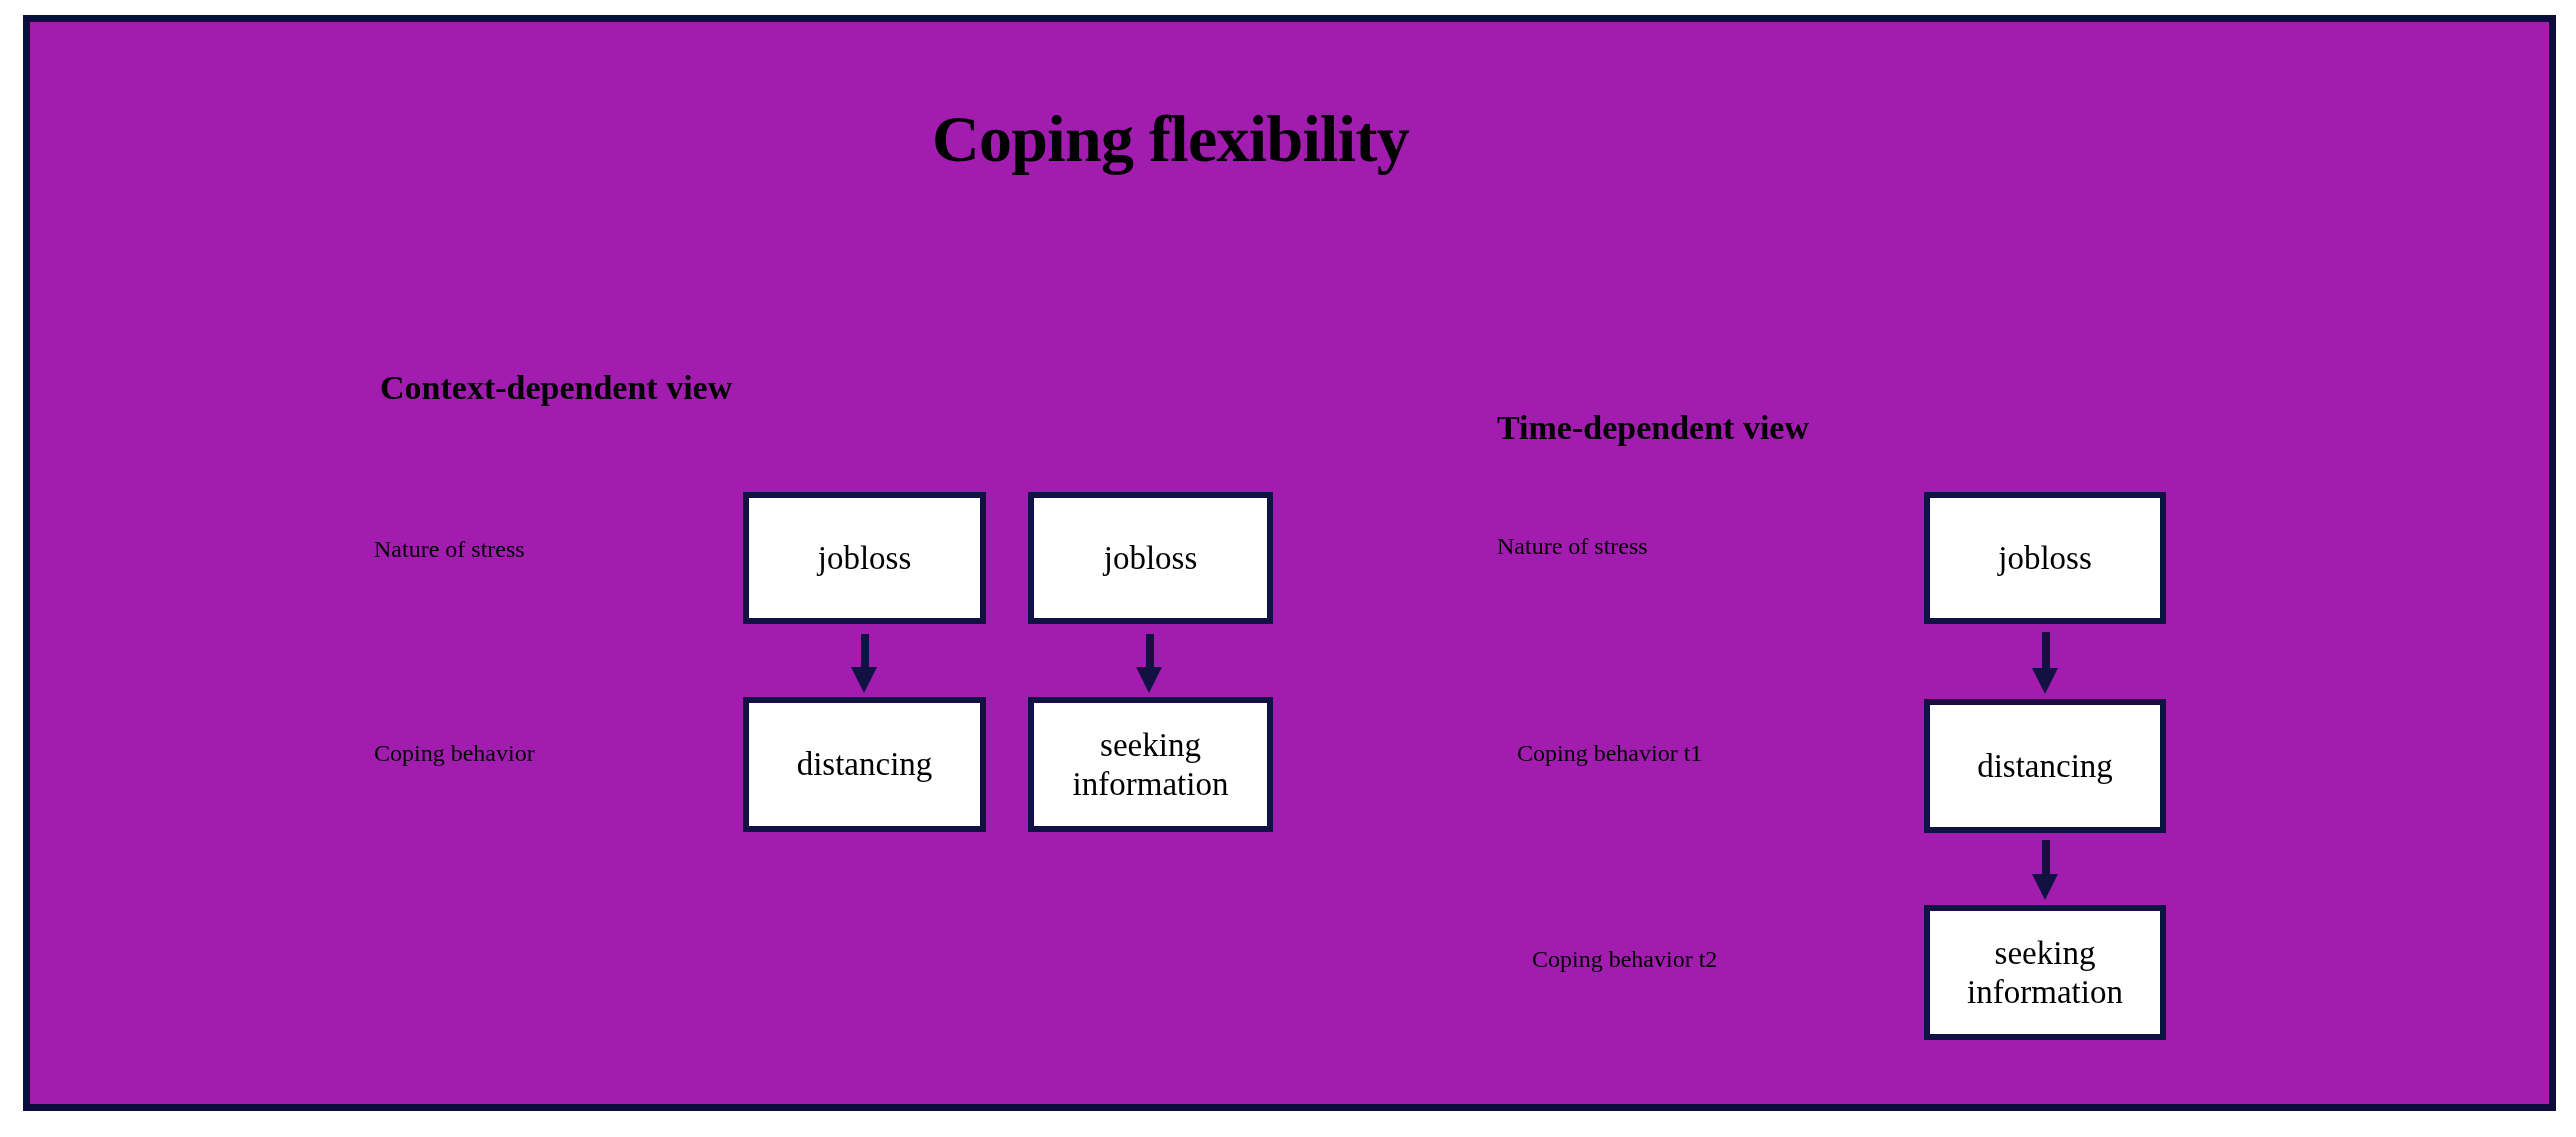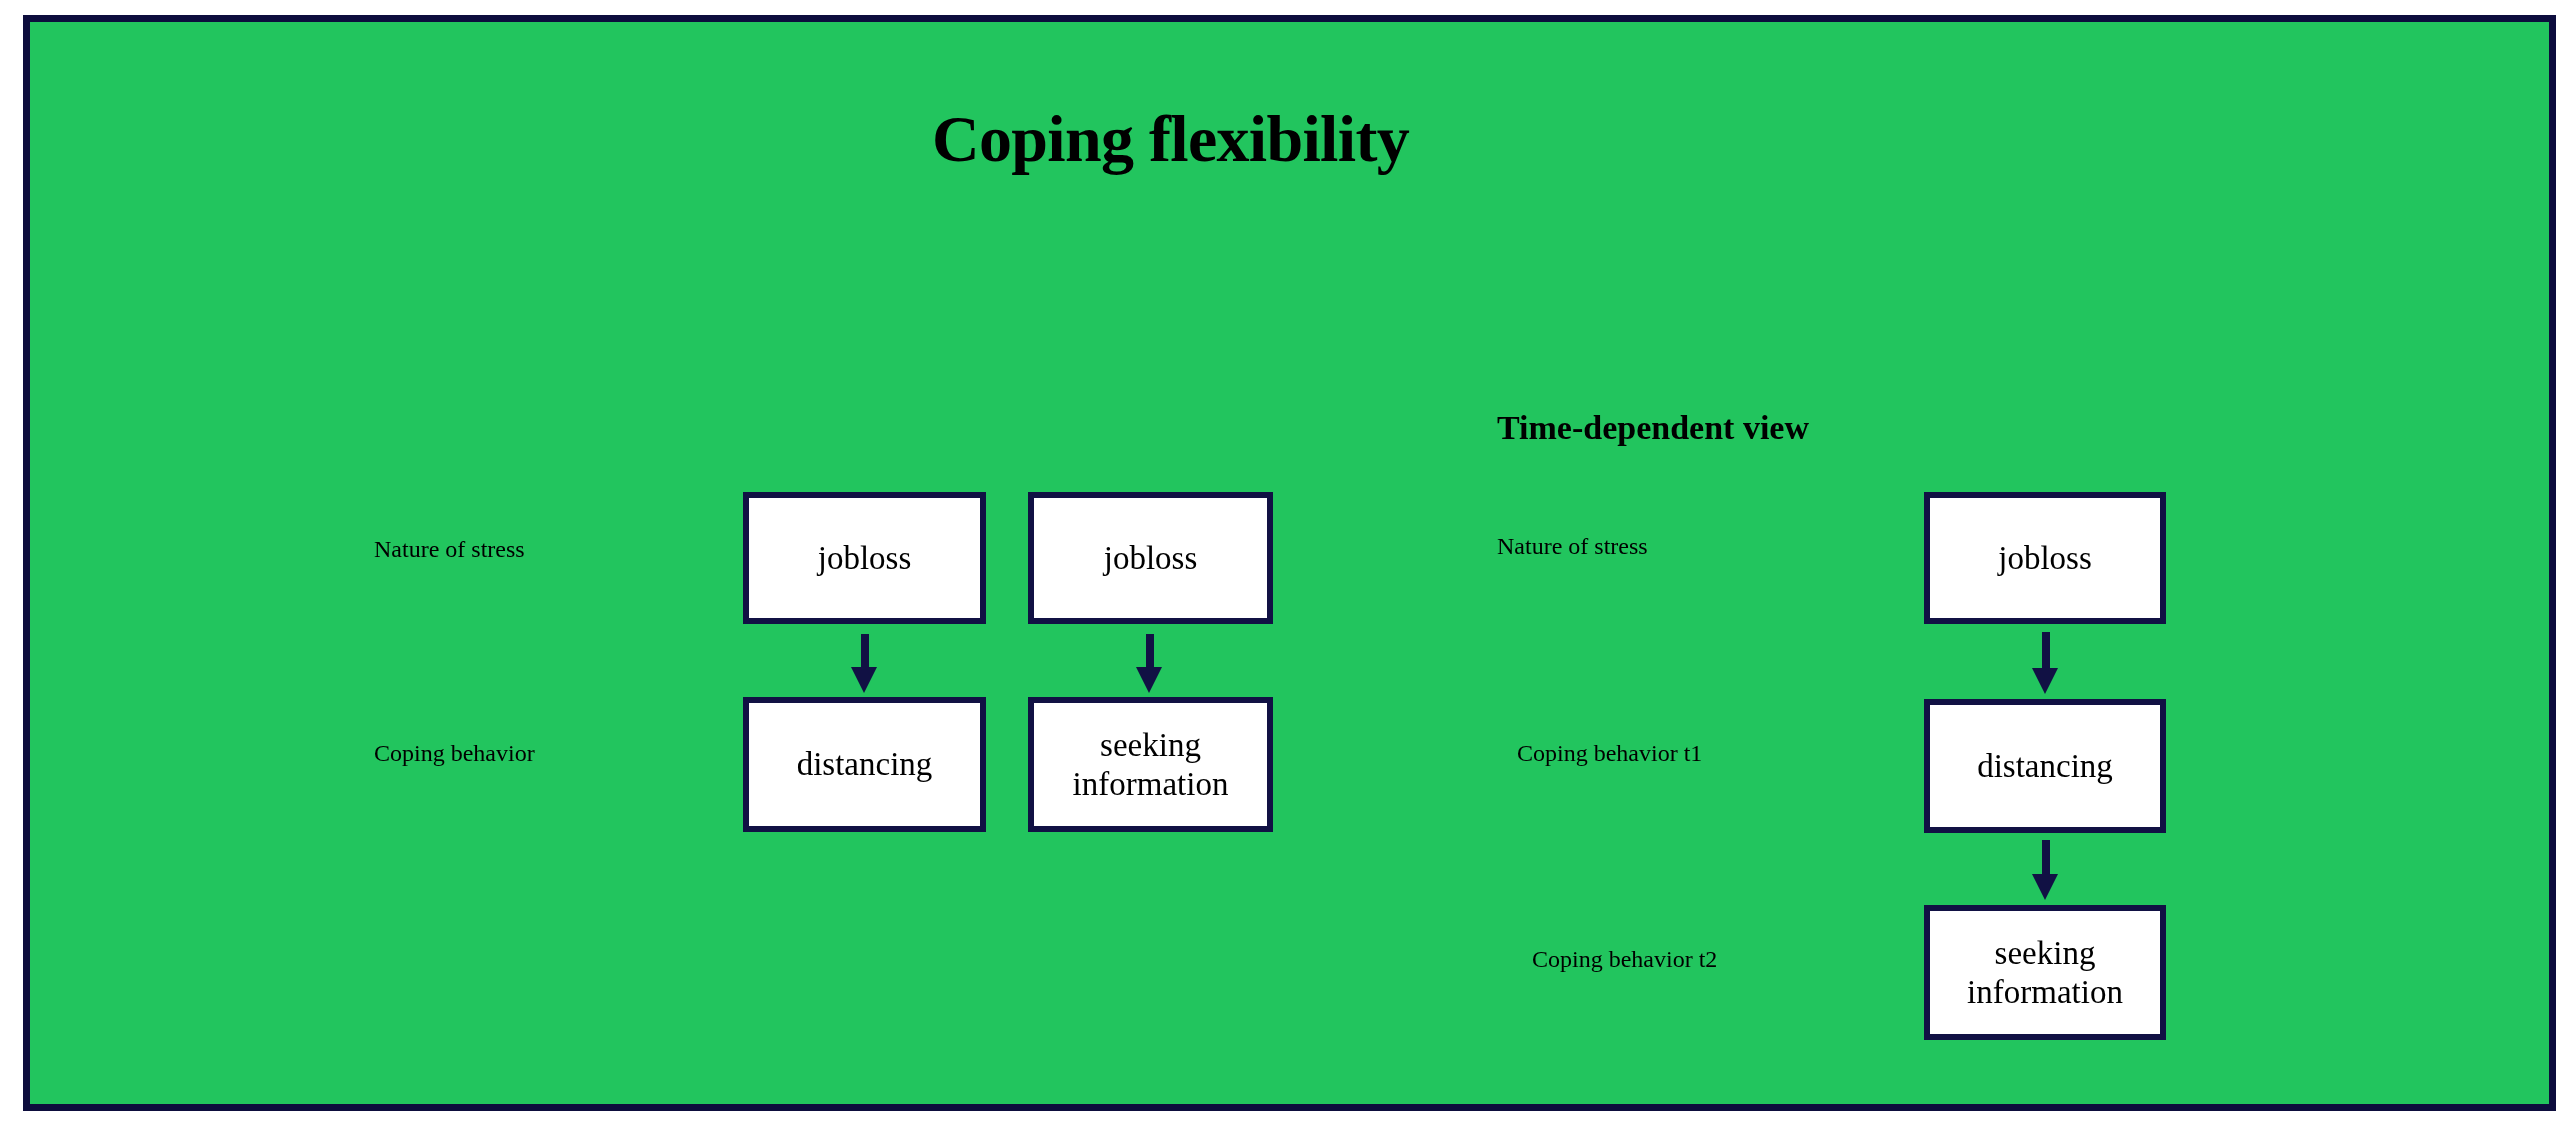--- a/index.html
+++ b/index.html
@@ -19,21 +19,21 @@
   }
   
   #outer-frame {
     position: absolute;
     left: 23px;
     top: 15px;
     width: 2533px;
     height: 1096px;
     border: 7.6px solid #0d0d3d;
     box-sizing: border-box;
-    background: #22c55e;
+    background: #a21caf;
   }
   
   #diagram-title {
     position: absolute;
     left: 0;
     top: 82px;
     width: 2281px;
     text-align: center;
     font-size: 66px;
     font-weight: bold;
@@ -133,20 +133,21 @@
   #arrow-time-2 .head  { top: 34px; }
 </style>
 </head>
 <body>
 
 <div id="canvas">
   <div id="outer-frame">
 
     <div id="diagram-title">Coping flexibility</div>
 
+    <div class="panel-heading" id="heading-context">Context-dependent view</div>
 
     <div class="row-label" id="label-ctx-nature">Nature of stress</div>
 
     <div class="row-label" id="label-ctx-coping">Coping behavior</div>
 
     <div class="node-box" id="box-jobloss-ctx">
       <span class="node-text">jobloss</span>
     </div>
 
     <div class="node-box" id="box-illness-ctx">

